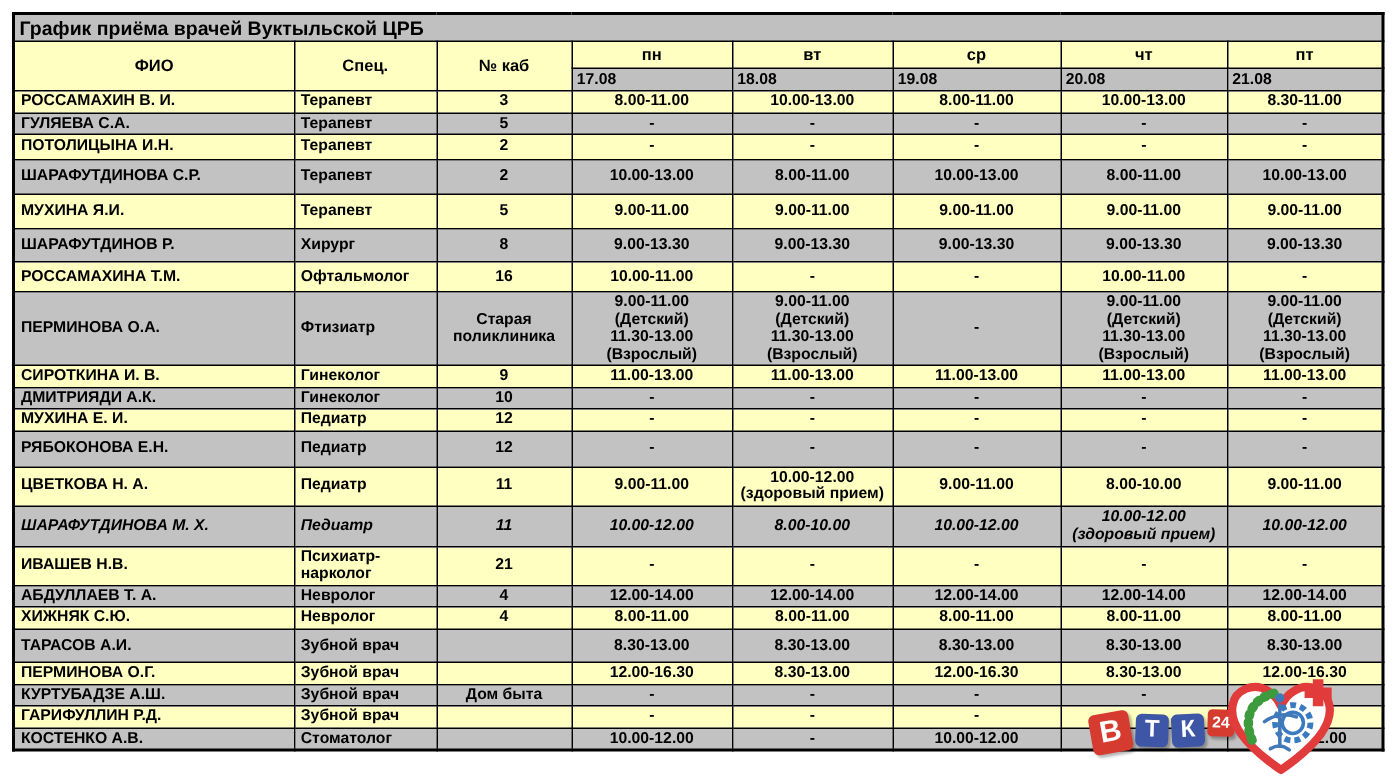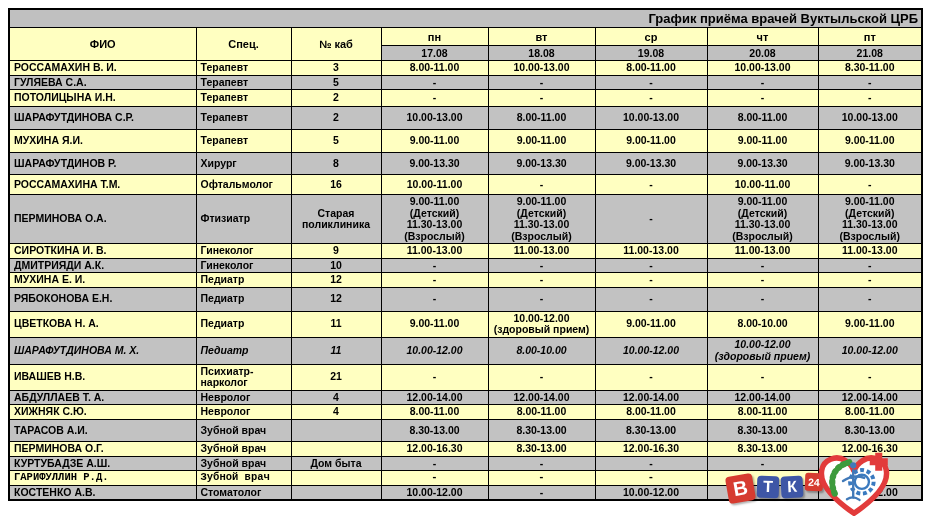--- a/index.html
+++ b/index.html
@@ -28,31 +28,31 @@
     border:2px solid var(--border-black);
   }
   table.schedule th, table.schedule td{
     border:1px solid var(--border-black);
     color:#000;font-weight:bold;
     padding:1px 3px;
     overflow:hidden;
   }
   th.title-cell{
     background:var(--header-gray);
-    font-size:13px;height:17px;text-align:right;
+    font-size:13px;height:17px;text-align:left;
     padding:0;
   }
   th.head-cell{
     background:var(--row-yellow);
     font-size:11px;text-align:center;
   }
   tr.day-name-row th{height:18px;}
   tr.date-row th{
     background:var(--header-gray);
-    font-size:10.5px;text-align:center;height:15px;
+    font-size:10.5px;text-align:left;height:15px;
   }
   tbody td{
     font-size:10.5px;line-height:11.5px;
     text-align:center;vertical-align:middle;
     white-space:pre-line;
   }
   tbody td.c-fio, tbody td.c-spec{text-align:left;padding-left:4px;}
   tr.y td{background:var(--row-yellow);}
   tr.g td{background:var(--row-gray);}
 
@@ -319,21 +319,21 @@
         <tr class="g" style="height: 13px; margin-left: 48px;">
           <td class="c-fio">КУРТУБАДЗЕ А.Ш.</td>
           <td class="c-spec">Зубной врач</td>
           <td class="c-room">Дом быта</td>
           <td class="c-day">-</td>
           <td class="c-day">-</td>
           <td class="c-day">-</td>
           <td class="c-day">-</td>
           <td class="c-day">-</td>
         </tr>
-        <tr class="y" style="height: 13px; font-family: Liberation Mono, monospace;">
+        <tr class="y" style="height: 13px;">
           <td class="c-fio">ГАРИФУЛЛИН Р.Д.</td>
           <td class="c-spec">Зубной врач</td>
           <td class="c-room"></td>
           <td class="c-day">-</td>
           <td class="c-day">-</td>
           <td class="c-day">-</td>
           <td class="c-day">-</td>
           <td class="c-day">-</td>
         </tr>
         <tr class="g" style="height: 14px;">

